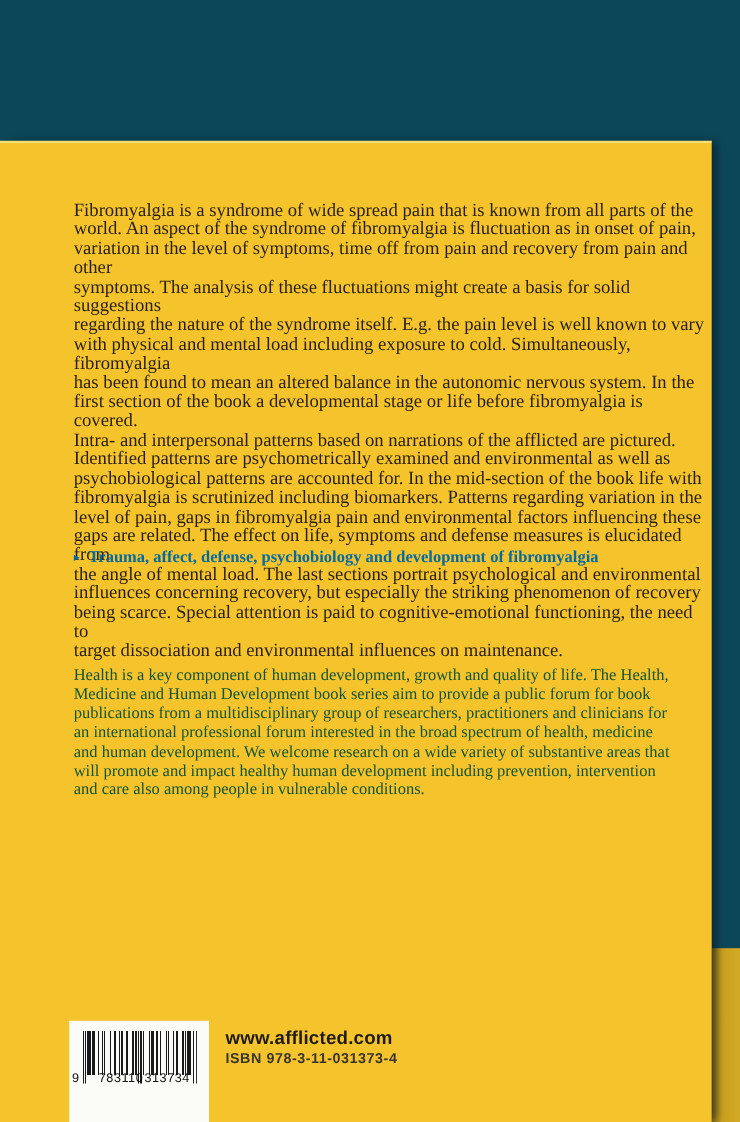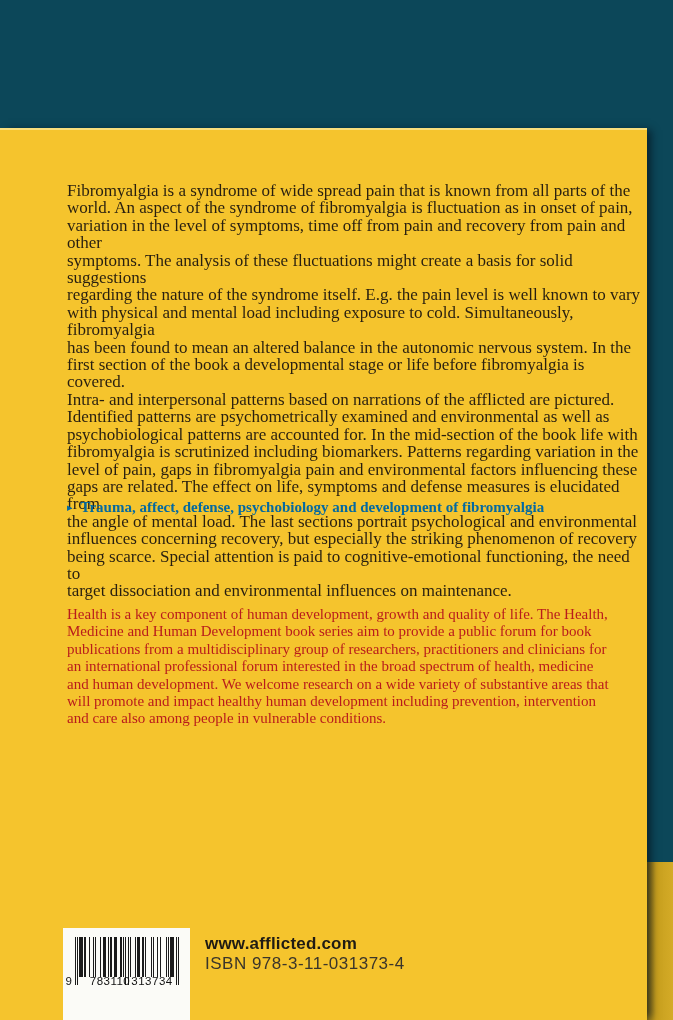--- a/index.html
+++ b/index.html
@@ -43,21 +43,21 @@
     position:relative;top:-1px;
   }
   .series-heading{
     position:absolute;left:67px;top:456px;margin:0;
     font-family:"Liberation Sans", sans-serif;
     font-size:13.5px;font-weight:bold;letter-spacing:.4px;
     color:#2c5a37;
   }
   .series-text{
     position:absolute;left:67px;top:478px;width:578px;
-    font-size:15px;line-height:17.4px;color:#b91c1c;
+    font-size:15px;line-height:17.4px;color:#14532d;
     white-space:pre-line;margin:0;
   }
   .barcode-box{
     position:absolute;left:63px;top:800px;width:127px;height:92px;
     background:#fbfbf7;
   }
   .barcode-box svg{
     position:absolute;left:12px;top:9px;width:104px;height:48px;
     shape-rendering:crispEdges;
   }
@@ -72,22 +72,23 @@
   .bc-g2{left:66px;width:46px;}
   .website{
     position:absolute;left:205px;top:806px;margin:0;
     font-family:"Liberation Sans", sans-serif;
     font-size:17px;font-weight:bold;letter-spacing:.2px;
     color:#1f1b14;
   }
   .isbn{
     position:absolute;left:205px;top:826px;margin:0;
     font-family:"Liberation Sans", sans-serif;
-    font-size:17px;letter-spacing:.5px;
+    font-size:13px;letter-spacing:.5px;
     color:#3a352b;
+    font-weight:bold;
   }
 </style>
 </head>
 <body>
 
 <div class="scene">
 
   <div class="page-edge"></div>
 
   <div class="cover">

